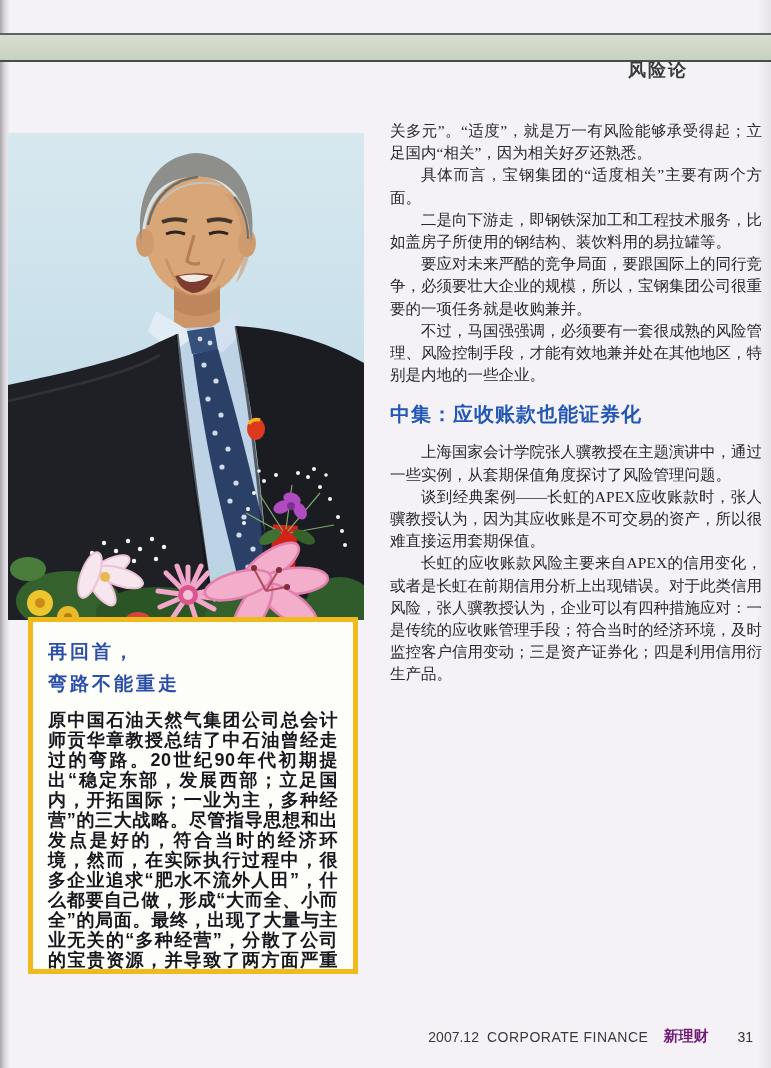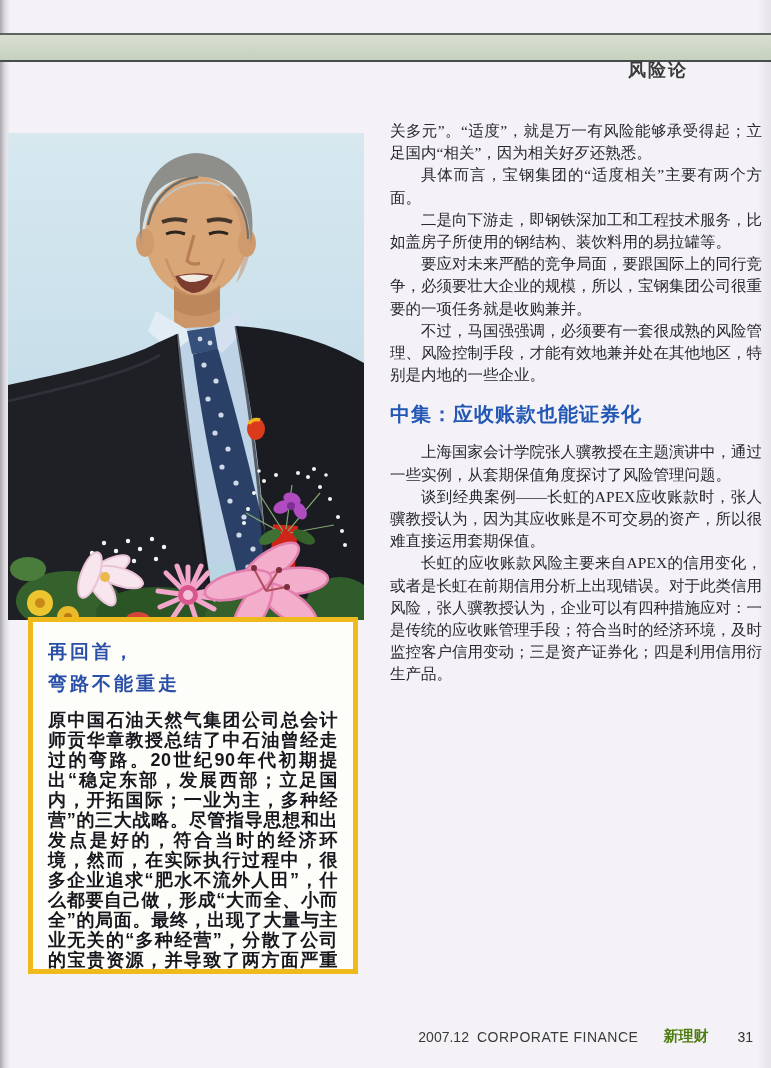--- a/index.html
+++ b/index.html
@@ -35,21 +35,21 @@
           text-indent:2em;font-family:"Liberation Serif",serif;}
   .col-right p.noindent{text-indent:0;}
   .col-right h2{color:#2257b5;font-size:20px;font-weight:bold;margin:15px 0 13px 0;
           letter-spacing:1px;font-family:"Liberation Sans",sans-serif;}
 
   
   .footer{position:absolute;right:18px;top:1027px;font-size:14px;color:#3a3a3a;
           display:flex;align-items:center;}
   .footer span{white-space:pre;}
   .footer .en{margin-left:8px;letter-spacing:0.5px;}
-  .footer .cn{margin-left:25px;font-weight:bold;color:#4d7c0f;font-size:15px;}
+  .footer .cn{margin-left:15px;font-weight:bold;color:#701a75;font-size:15px;}
   .footer .pagenum{margin-left:29px;color:#333;}
 </style>
 </head>
 <body>
 
 <div class="page">
   <div class="spine"></div>
   <div class="rightshade"></div>
 
   <div class="topbar">

